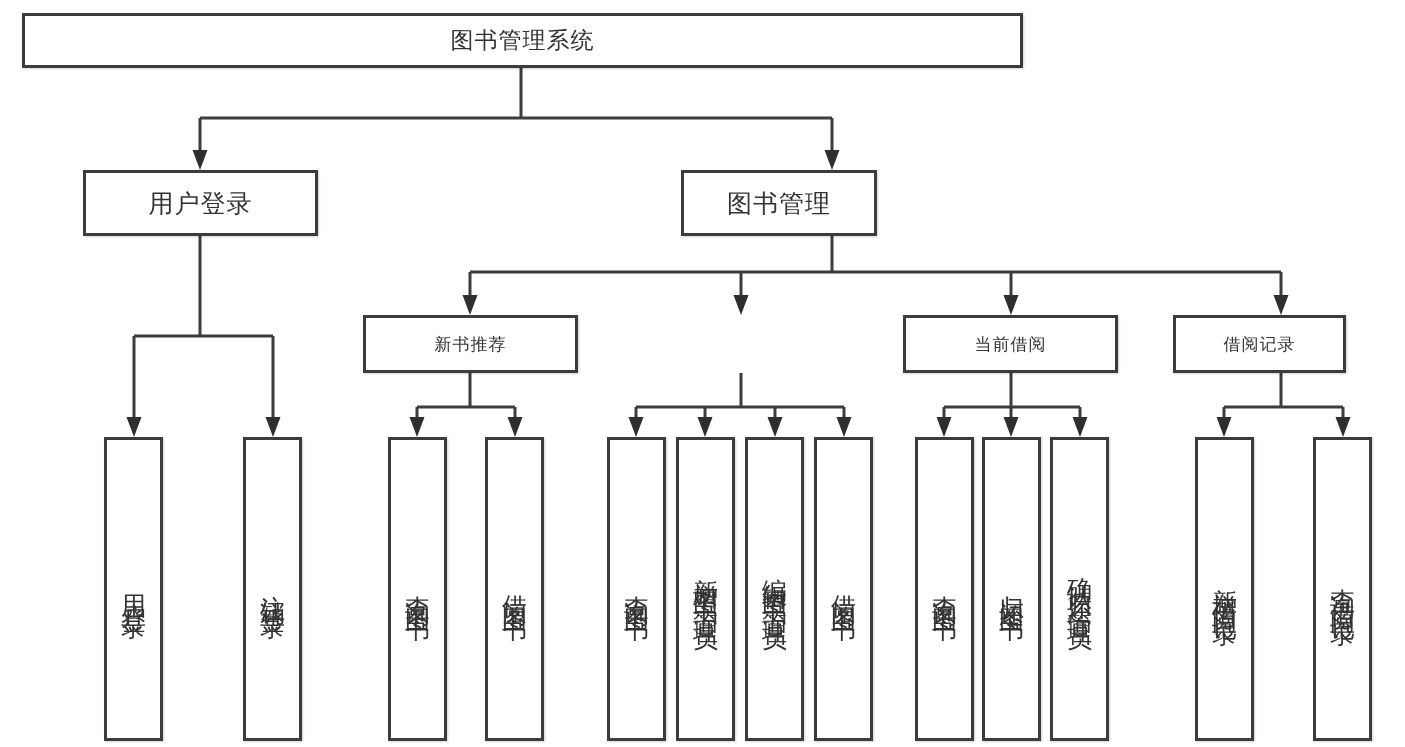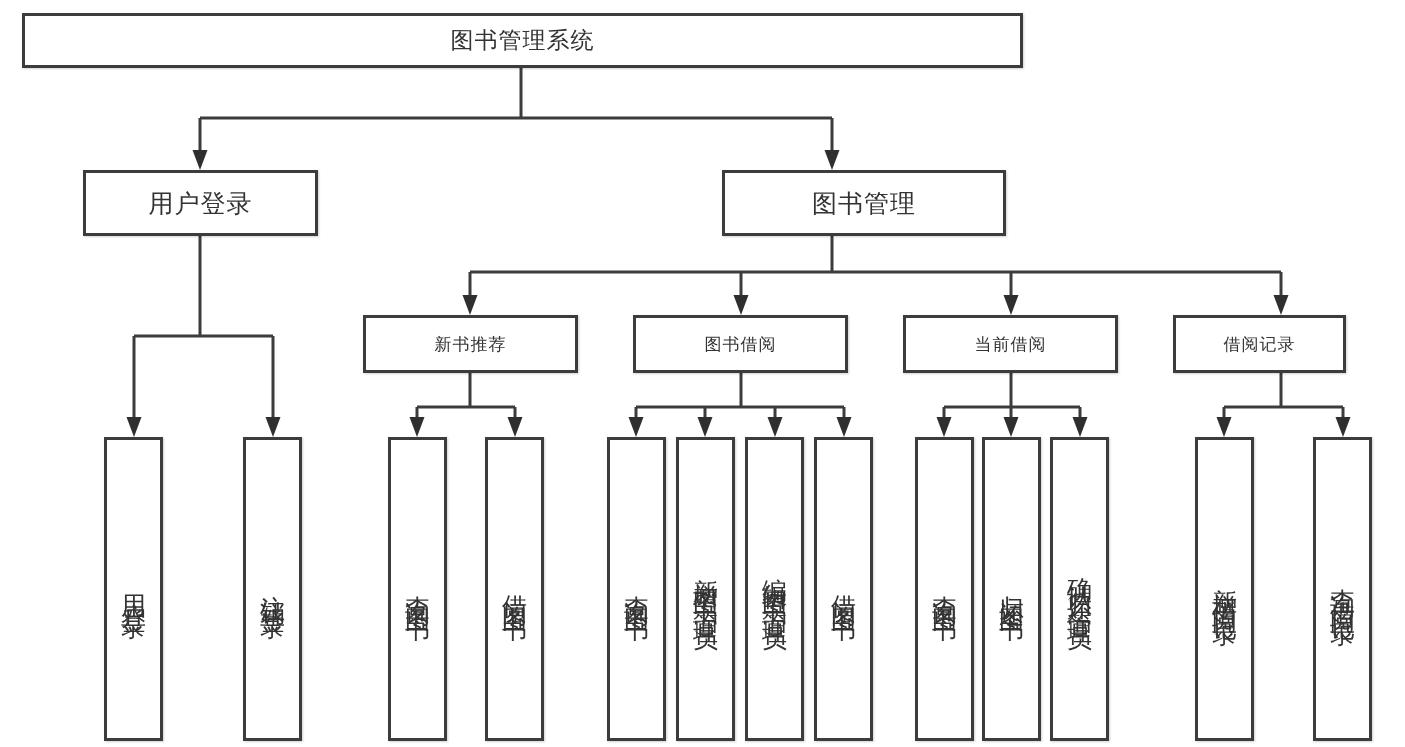--- a/index.html
+++ b/index.html
@@ -83,29 +83,26 @@
     </g>
   </svg>
 
   <div class="node root-box" style="left:22px;top:13px;width:1001px;height:55px">
     <span>图书管理系统</span>
   </div>
 
   <div class="node l2" style="left:83px;top:170px;width:235px;height:66px">
     <span>用户登录</span>
   </div>
-  <div class="node l2" style="left:722px;top:170px;width:284px;height:66px">
+  <div class="node l2" style="left:681px;top:170px;width:196px;height:66px">
     <span>图书管理</span>
   </div>
 
   <div class="node l3" style="left:363px;top:315px;width:215px;height:58px">
     <span>新书推荐</span>
-  </div>
-  <div class="node l3" style="left:633px;top:315px;width:215px;height:58px">
-    <span>图书借阅</span>
   </div>
   <div class="node l3" style="left:903px;top:315px;width:215px;height:58px">
     <span>当前借阅</span>
   </div>
   <div class="node l3" style="left:1173px;top:315px;width:173px;height:58px">
     <span>借阅记录</span>
   </div>
 
   <div class="node leaf" style="left:104px">
     <span>用户登录</span>

